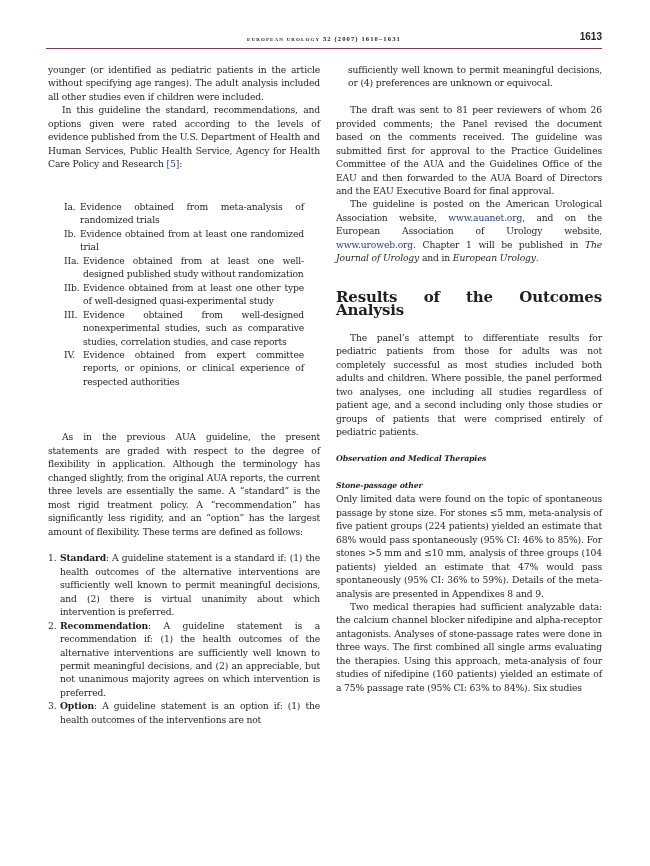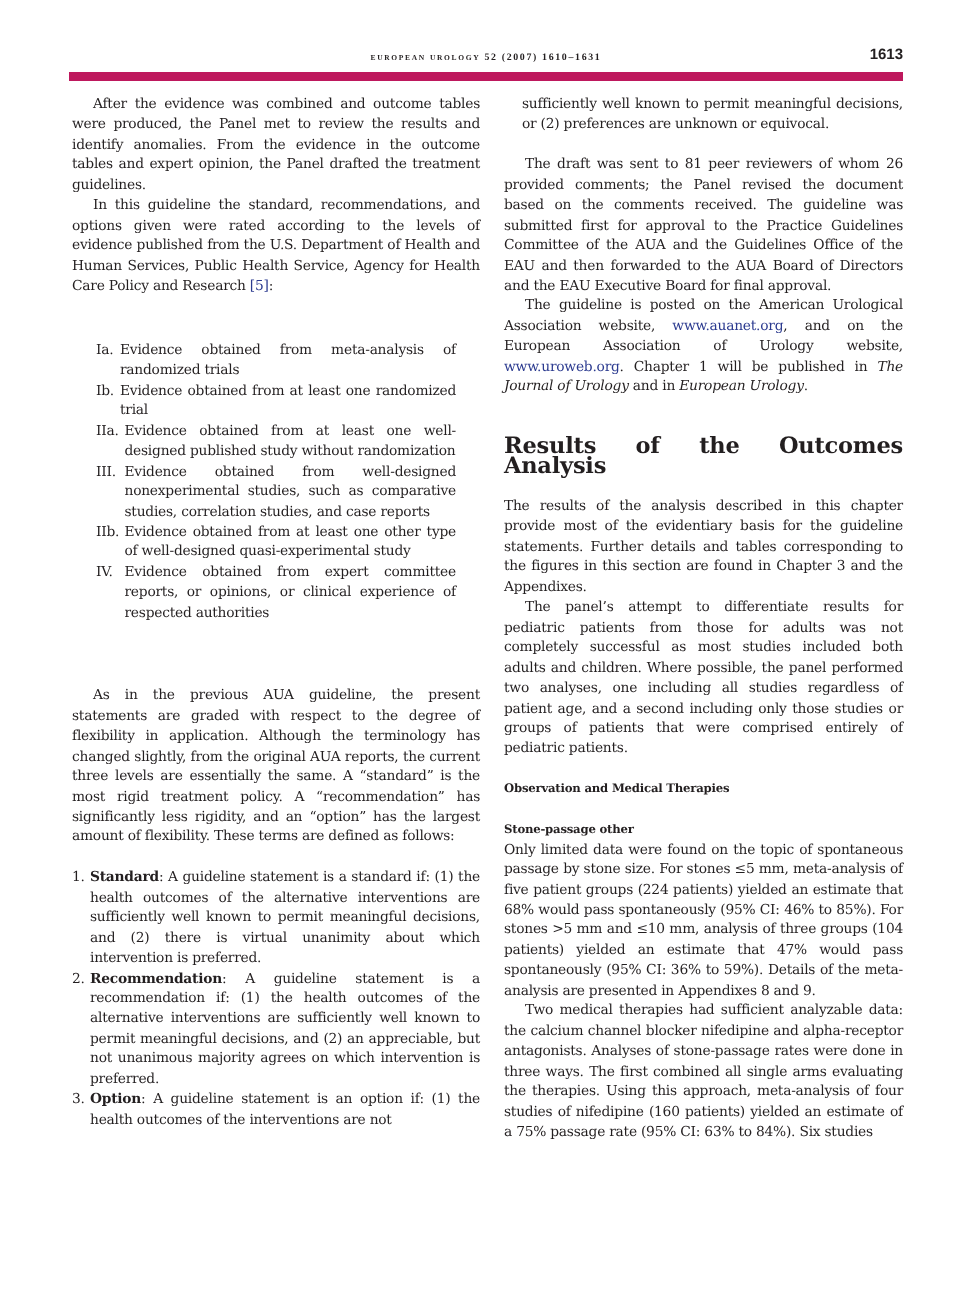--- a/index.html
+++ b/index.html
@@ -3,21 +3,21 @@
 <meta charset="utf-8">
 <style>
   html, body { margin: 0; padding: 0; background: #ffffff; }
   body {
     width: 650px; height: 866px; position: relative; overflow: hidden;
     font-family: "DejaVu Serif", "Liberation Serif", serif;
     color: #231f20;
   }
   .running-head {
     position: absolute; left: 46px; top: 30px; width: 556px; height: 18px;
-    border-bottom: 6px solid #be185d;
+    border-bottom: 1px solid #be185d;
   }
   .running-head .journal {
     position: absolute; left: 0; right: 0; top: 5px; text-align: center;
     font-family: "Liberation Serif", serif; font-size: 6.6px; letter-spacing: 1.1px;
     font-variant: small-caps; text-transform: lowercase; font-weight: bold;
   }
   .running-head .page-number {
     position: absolute; right: 0; top: 1px;
     font-family: "Liberation Sans", sans-serif; font-weight: bold; font-size: 10px;
   }
@@ -34,62 +34,61 @@
   .gap2 { height: 26px; }
   .evidence-list { margin: 16px; padding: 0; list-style: none; }
   .evidence-list li { position: relative; padding-left: 16px; }
   .evidence-list .lvl { position: absolute; left: 0; top: 0; }
   .num-list { margin: 0; padding: 0; list-style: none; }
   .num-list li { position: relative; padding-left: 12px; }
   .num-list .n { position: absolute; left: 0; top: 0; }
   .num-list .term { font-weight: bold; }
   .link { color: #2b3a8f; }
   .section-head { font-weight: bold; font-size: 15px; margin: 0; }
-  .subhead { font-size: 7.8px; margin: 0; }
+  .subhead { font-style: italic; font-size: 7.8px; margin: 0; }
   .italic { font-style: italic; }
 </style>
 </head>
 <body>
 
 <div class="running-head">
   <span class="journal">EUROPEAN UROLOGY 52 (2007) 1610–1631</span>
   <span class="page-number">1613</span>
 </div>
 
 <div class="col left">
-  <p class="indent">After the evidence was combined and outcome tables were produced, the Panel met to review the results and identify anomalies. From the evidence in the outcome tables and expert opinion, the Panel drafted the treatment guidelines.</p>
+  <p>younger (or identified as pediatric patients in the article without specifying age ranges). The adult analysis included all other studies even if children were included.</p>
   <p class="indent"><span>In this guideline the standard, recommendations, and options given were rated according to the levels of evidence published from the U.S. Department of Health and Human Services, Public Health Service, Agency for Health Care Policy and Research </span><a class="link">[5]</a><span>:</span></p>
   <div class="gap"></div>
   <ul class="evidence-list">
     <li><span class="lvl">Ia.</span><span>Evidence obtained from meta-analysis of randomized trials</span></li>
     <li><span class="lvl">Ib.</span><span>Evidence obtained from at least one randomized trial</span></li>
     <li style="padding-left:19px"><span class="lvl">IIa.</span><span>Evidence obtained from at least one well-designed published study without randomization</span></li>
+    <li style="padding-left:19px"><span class="lvl">IIb.</span><span>Evidence obtained from at least one other type of well-designed quasi-experimental study</span></li>
     <li style="padding-left:19px"><span class="lvl">III.</span><span>Evidence obtained from well-designed nonexperimental studies, such as comparative studies, correlation studies, and case reports</span></li>
-    <li style="padding-left:19px"><span class="lvl">IIb.</span><span>Evidence obtained from at least one other type of well-designed quasi-experimental study</span></li>
     <li style="padding-left:19px"><span class="lvl">IV.</span><span>Evidence obtained from expert committee reports, or opinions, or clinical experience of respected authorities</span></li>
   </ul>
   <div class="gap2"></div>
   <p class="indent">As in the previous AUA guideline, the present statements are graded with respect to the degree of flexibility in application. Although the terminology has changed slightly, from the original AUA reports, the current three levels are essentially the same. A “standard” is the most rigid treatment policy. A “recommendation” has significantly less rigidity, and an “option” has the largest amount of flexibility. These terms are defined as follows:</p>
   <div class="gap"></div>
   <ol class="num-list">
     <li><span class="n">1.</span><span class="term">Standard</span><span>: A guideline statement is a standard if: (1) the health outcomes of the alternative interventions are sufficiently well known to permit meaningful decisions, and (2) there is virtual unanimity about which intervention is preferred.</span></li>
     <li><span class="n">2.</span><span class="term">Recommendation</span><span>: A guideline statement is a recommendation if: (1) the health outcomes of the alternative interventions are sufficiently well known to permit meaningful decisions, and (2) an appreciable, but not unanimous majority agrees on which intervention is preferred.</span></li>
     <li><span class="n">3.</span><span class="term">Option</span><span>: A guideline statement is an option if: (1) the health outcomes of the interventions are not</span></li>
   </ol>
 </div>
 
 <div class="col right">
-  <p style="padding-left:12px">sufficiently well known to permit meaningful decisions, or (2) preferences are unknown or equivocal.</p>
+  <p style="padding-left:12px">sufficiently well known to permit meaningful decisions, or (4) preferences are unknown or equivocal.</p>
   <div class="gap"></div>
   <p class="indent">The draft was sent to 81 peer reviewers of whom 26 provided comments; the Panel revised the document based on the comments received. The guideline was submitted first for approval to the Practice Guidelines Committee of the AUA and the Guidelines Office of the EAU and then forwarded to the AUA Board of Directors and the EAU Executive Board for final approval.</p>
   <p class="indent"><span>The guideline is posted on the American Urological Association website, </span><a class="link">www.auanet.org</a><span>, and on the European Association of Urology website, </span><a class="link">www.uroweb.org</a><span>. Chapter 1 will be published in </span><span class="italic">The Journal of Urology</span><span> and in </span><span class="italic">European Urology</span><span>.</span></p>
   <div class="gap2"></div>
   <h2 class="section-head">Results of the Outcomes Analysis</h2>
   <div class="gap"></div>
-  <p>The results of the analysis described in this chapter provide most of the evidentiary basis for the guideline statements. Further details and tables corresponding to the figures in this section are found in Chapter 3 and the Appendixes.</p>
   <p class="indent">The panel’s attempt to differentiate results for pediatric patients from those for adults was not completely successful as most studies included both adults and children. Where possible, the panel performed two analyses, one including all studies regardless of patient age, and a second including only those studies or groups of patients that were comprised entirely of pediatric patients.</p>
   <div class="gap"></div>
   <h3 class="subhead">Observation and Medical Therapies</h3>
   <div class="gap"></div>
   <h4 class="subhead">Stone-passage other</h4>
   <p>Only limited data were found on the topic of spontaneous passage by stone size. For stones ≤5 mm, meta-analysis of five patient groups (224 patients) yielded an estimate that 68% would pass spontaneously (95% CI: 46% to 85%). For stones &gt;5 mm and ≤10 mm, analysis of three groups (104 patients) yielded an estimate that 47% would pass spontaneously (95% CI: 36% to 59%). Details of the meta-analysis are presented in Appendixes 8 and 9.</p>
   <p class="indent">Two medical therapies had sufficient analyzable data: the calcium channel blocker nifedipine and alpha-receptor antagonists. Analyses of stone-passage rates were done in three ways. The first combined all single arms evaluating the therapies. Using this approach, meta-analysis of four studies of nifedipine (160 patients) yielded an estimate of a 75% passage rate (95% CI: 63% to 84%). Six studies</p>
 </div>
 
 </body></html>

